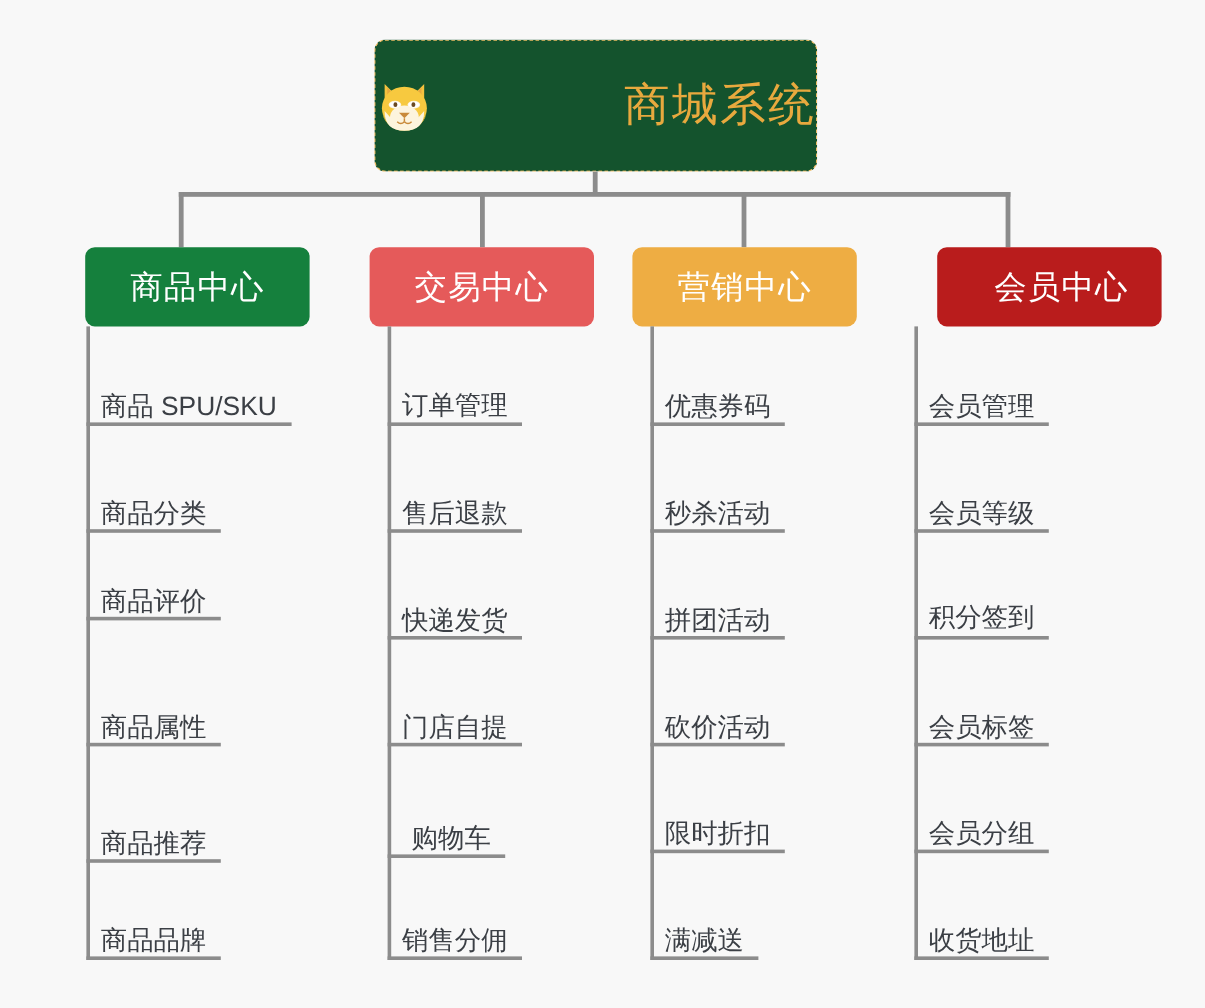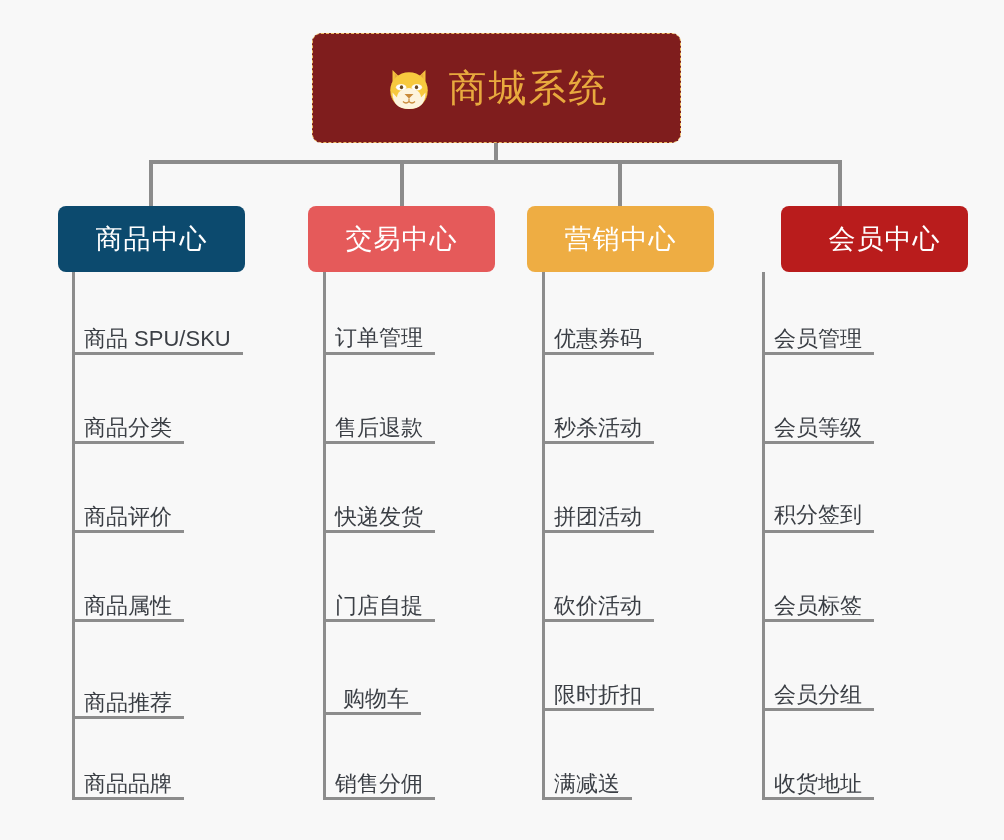--- a/index.html
+++ b/index.html
@@ -100,21 +100,21 @@
     color: #3b3f45;
     white-space: nowrap;
     line-height: 1.1;
   }
 </style>
 </head>
 <body>
 
 <div id="canvas" style="background: rgb(248, 248, 248);">
 
-  <div class="root-node" style="background: #7f1d1d; border-color: rgb(237, 187, 99);">
+  <div class="root-node" style="background: #14532d; border-color: rgb(237, 187, 99); justify-content: space-between;">
     <svg class="shiba-icon" viewBox="0 0 64 64">
       <path d="M10 8 L10 26 L20 18 Z" fill="#f5c23e"></path>
       <path d="M54 8 L54 26 L44 18 Z" fill="#f5c23e"></path>
       <path d="M13 12 L13 23 L19 18 Z" fill="#e8a93e"></path>
       <path d="M51 12 L51 23 L45 18 Z" fill="#e8a93e"></path>
       <ellipse cx="32" cy="35" rx="25" ry="24" fill="#f7c93f"></ellipse>
       <path d="M7 36 a25 24 0 0 0 50 0 a25 22 0 0 1 -50 0 z" fill="#f7c93f"></path>
       <path d="M10 38 Q32 66 54 38 Q54 60 32 60 Q10 60 10 38 Z" fill="#fdf4dd"></path>
       <ellipse cx="32" cy="45" rx="16" ry="13" fill="#fdf4dd"></ellipse>
       <ellipse cx="21.5" cy="31" rx="7" ry="4.4" fill="#fdf4dd"></ellipse>
@@ -131,42 +131,42 @@
     <span class="root-title" style="color: rgb(232, 169, 62);">商城系统</span>
   </div>
 
   <div class="conn conn-v" style="left: 494px; top: 143px; height: 20px; background: rgb(140, 140, 140);"></div>
   <div class="conn conn-h" style="left: 149px; top: 160px; width: 693px; background: rgb(140, 140, 140);"></div>
   <div class="conn conn-v" style="left: 149px; top: 160px; height: 46px; background: rgb(140, 140, 140);"></div>
   <div class="conn conn-v" style="left: 400px; top: 160px; height: 46px; background: rgb(140, 140, 140);"></div>
   <div class="conn conn-v" style="left: 618px; top: 160px; height: 46px; background: rgb(140, 140, 140);"></div>
   <div class="conn conn-v" style="left: 838px; top: 160px; height: 46px; background: rgb(140, 140, 140);"></div>
 
-  <div class="cat-card" style="left: 58px; background: #0c4a6e; text-align: center;">
+  <div class="cat-card" style="left: 71px; background: #15803d; text-align: center;">
     <span class="cat-label">商品中心</span>
   </div>
   <div class="cat-card" style="left: 308px; background: rgb(229, 90, 90);">
     <span class="cat-label">交易中心</span>
   </div>
   <div class="cat-card" style="left: 527px; background: rgb(238, 173, 67);">
     <span class="cat-label">营销中心</span>
   </div>
   <div class="cat-card" style="left: 781px; background: #b91c1c; padding-left: 20px;">
     <span class="cat-label">会员中心</span>
   </div>
 
   <div class="leaf-col" style="left:72px;">
     <div class="spine" style="background: rgb(140, 140, 140); height: 528px;"></div>
   <div class="leaf-item" style="border-bottom-color: rgb(140, 140, 140); top: 54px;">
         <span class="leaf-label">商品 SPU/SKU</span>
       </div>
       <div class="leaf-item" style="border-bottom-color: rgb(140, 140, 140); top: 143px;">
         <span class="leaf-label">商品分类</span>
       </div>
-      <div class="leaf-item" style="border-bottom-color: rgb(140, 140, 140); top: 232px; text-align: center;">
+      <div class="leaf-item" style="border-bottom-color: rgb(140, 140, 140); top: 216px; text-align: center;">
         <span class="leaf-label">商品评价</span>
       </div>
       <div class="leaf-item" style="border-bottom-color: rgb(140, 140, 140); top: 321px;">
         <span class="leaf-label">商品属性</span>
       </div>
       <div class="leaf-item" style="border-bottom-color: rgb(140, 140, 140); top: 418px;">
         <span class="leaf-label">商品推荐</span>
       </div>
       <div class="leaf-item" style="border-bottom-color: rgb(140, 140, 140); top: 499px;">
         <span class="leaf-label">商品品牌</span>

